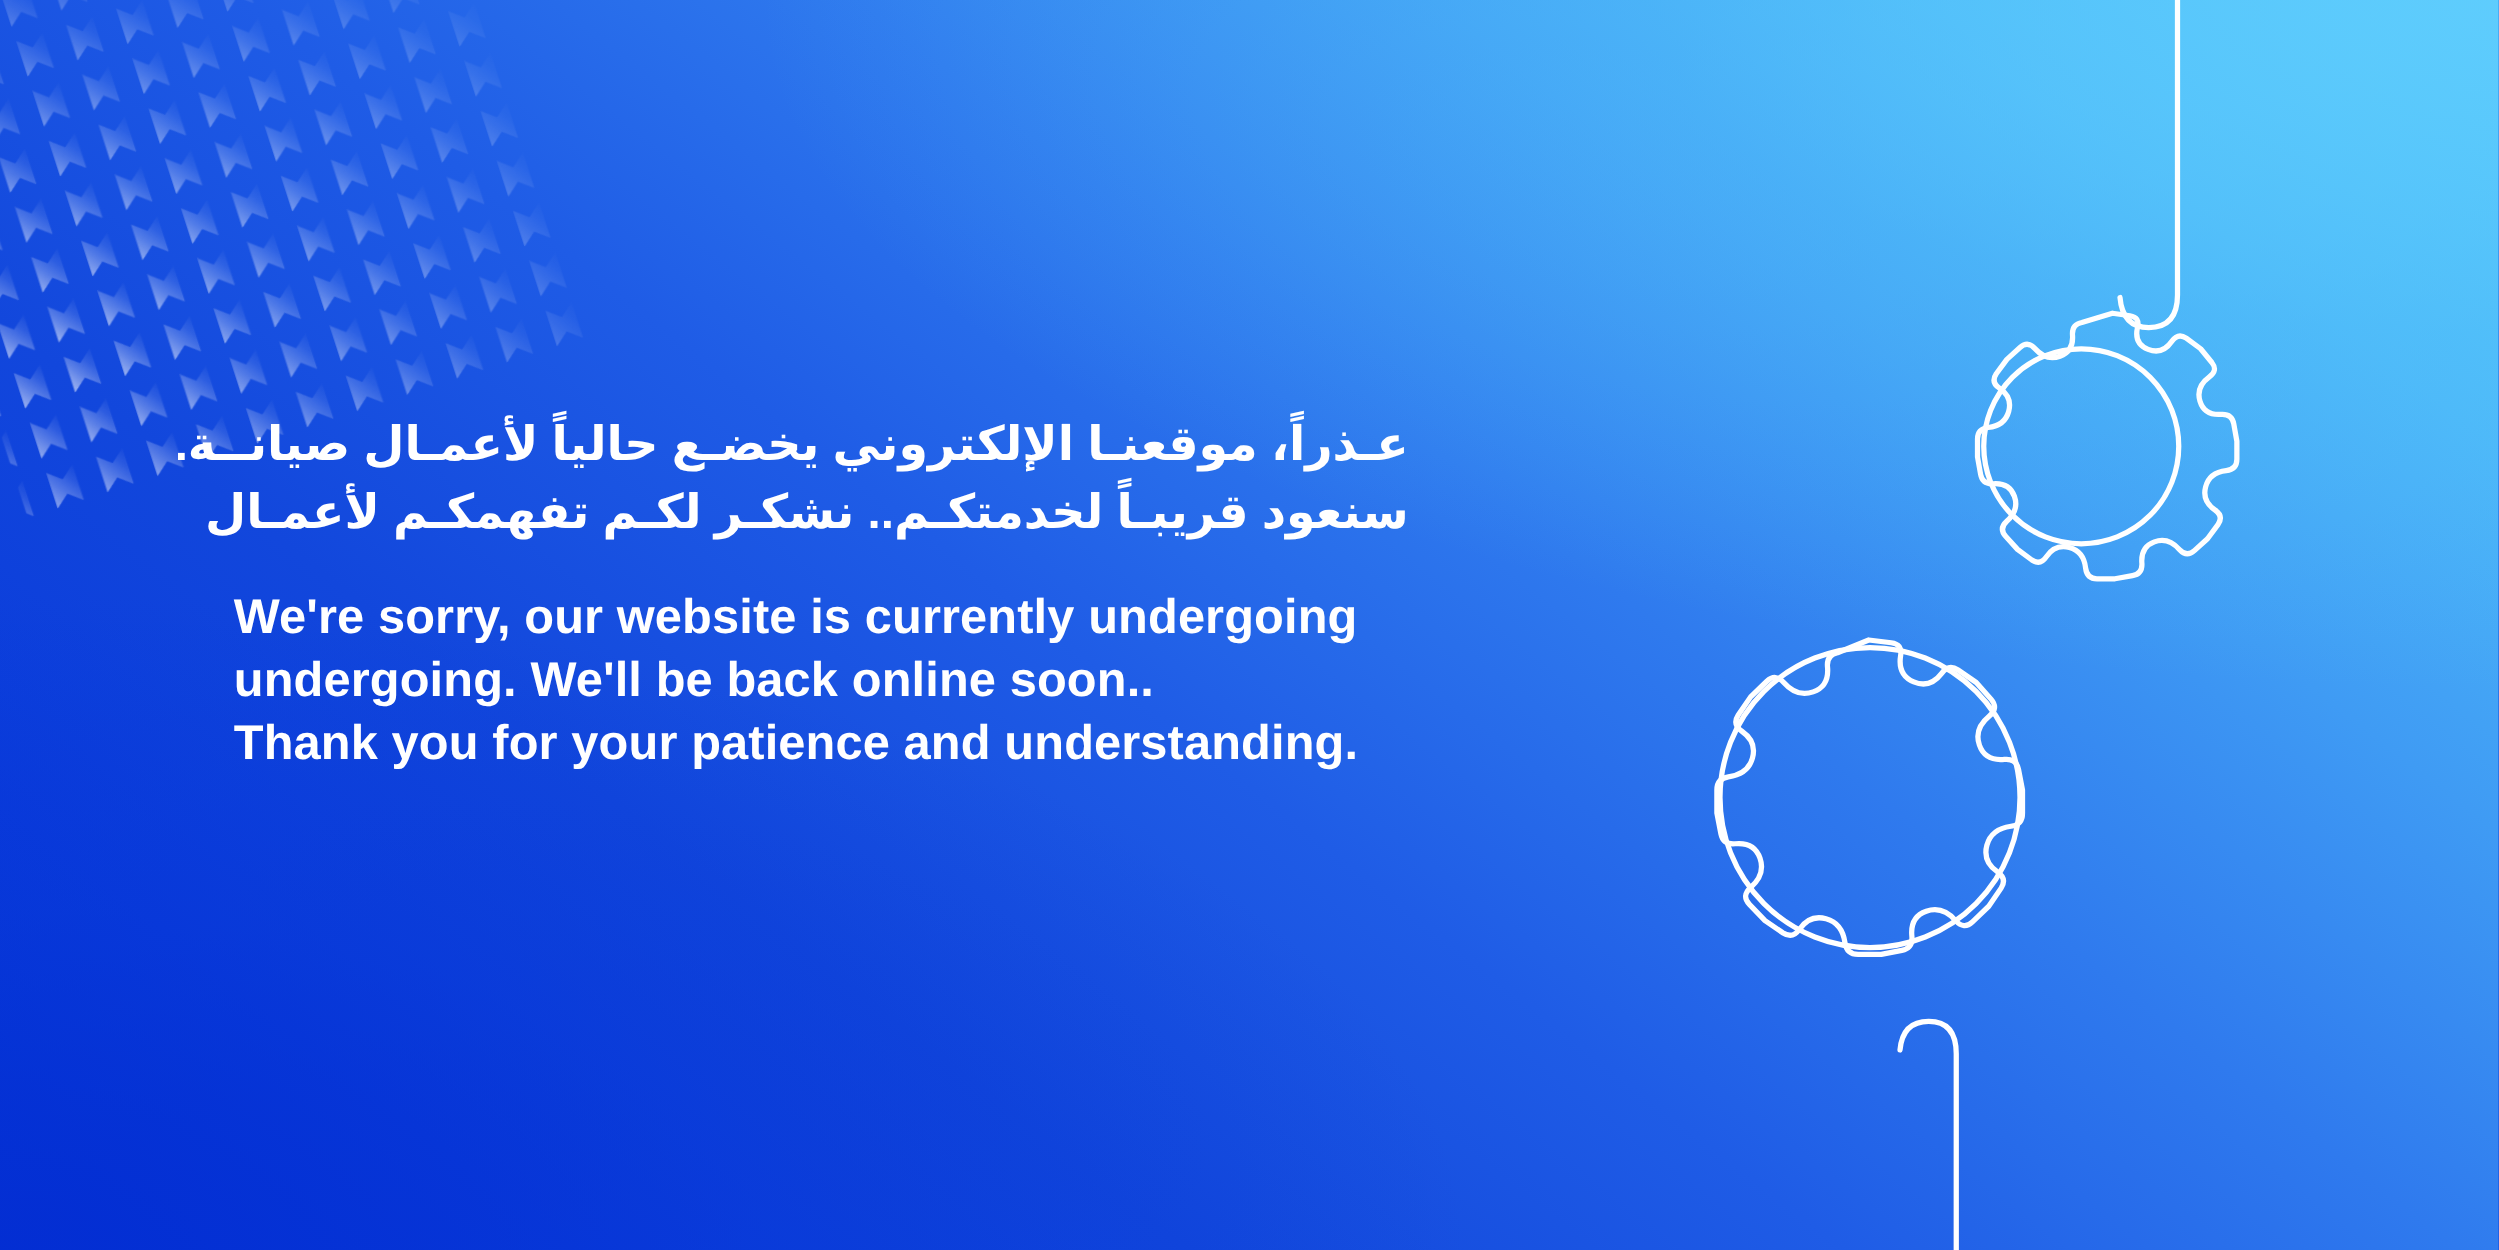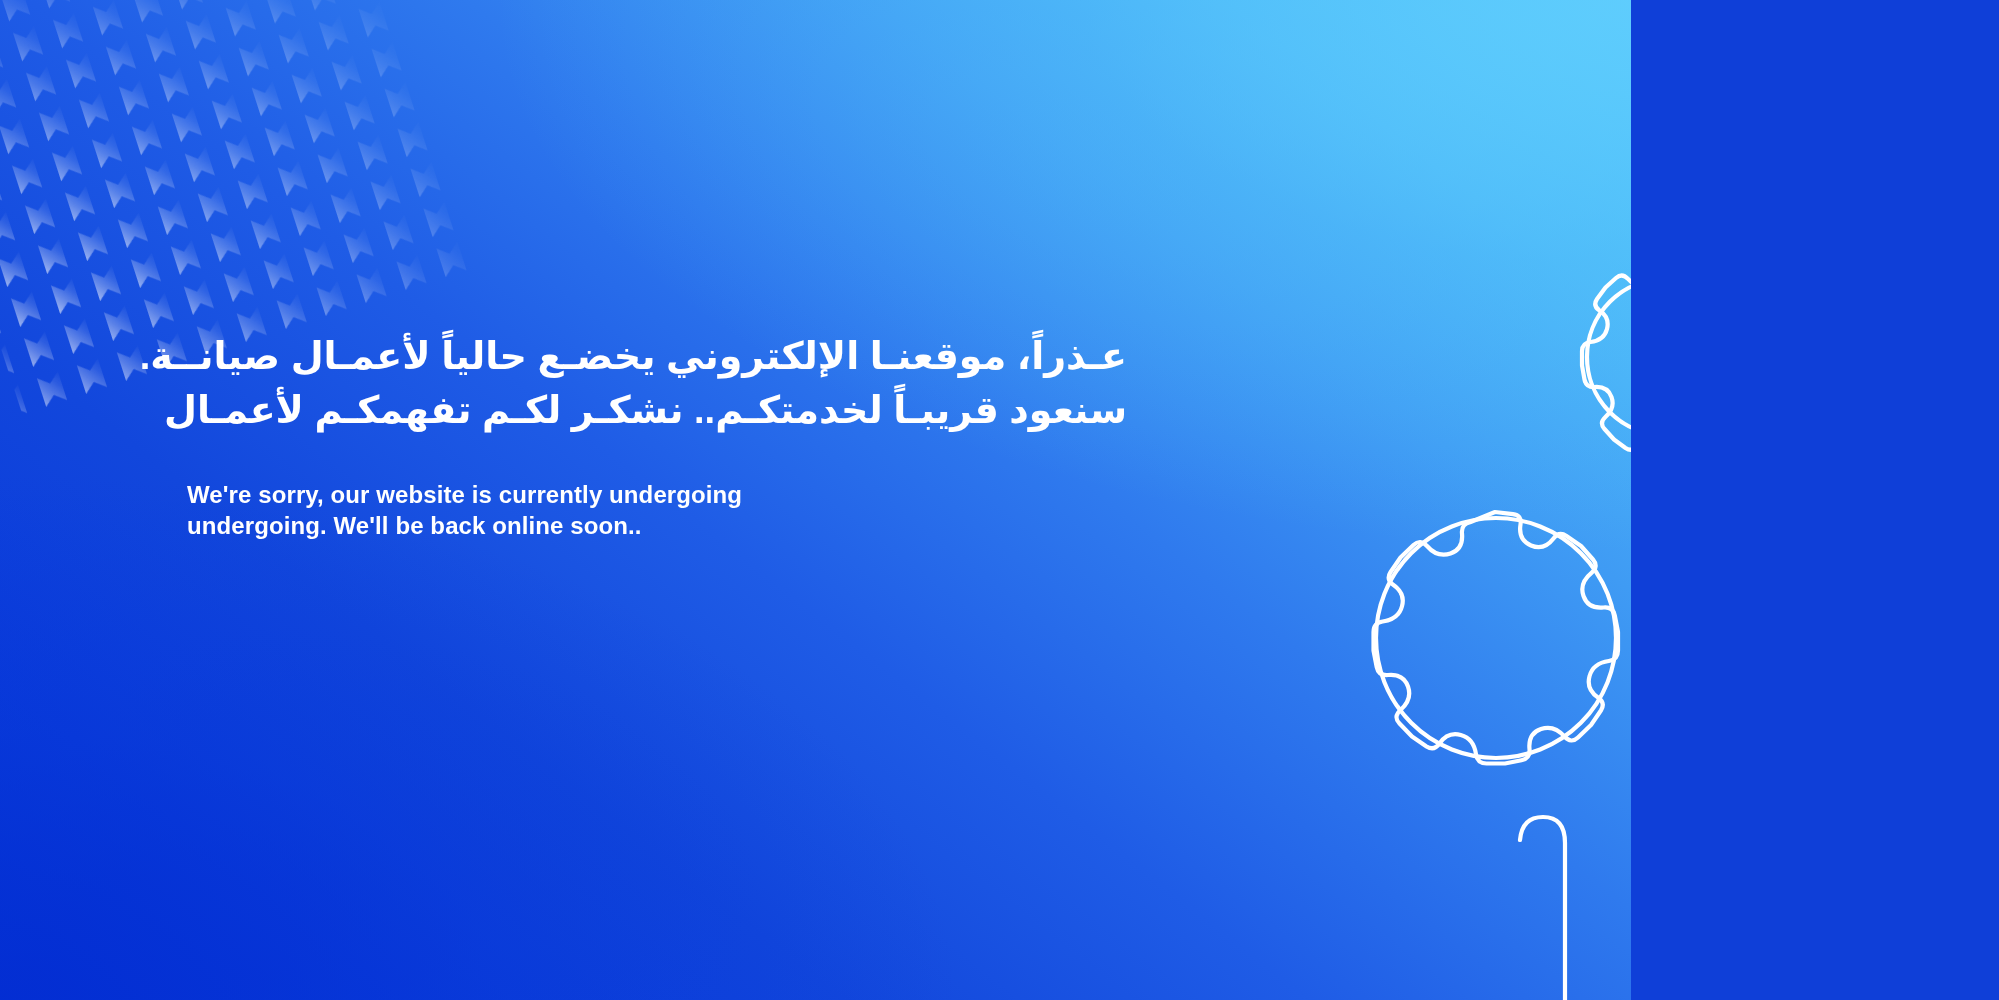--- a/index.html
+++ b/index.html
@@ -3,21 +3,21 @@
 <meta charset="utf-8">
 <style>
   html, body {
     margin: 0; padding: 0;
     width: 1999px; height: 1000px;
     overflow: hidden;
     background: #0f3fd8;
   }
   #stage {
     position: relative;
-    width: 1631px; height: 1000px;
+    width: 1999px; height: 1000px;
     overflow: hidden;
     font-family: "Liberation Sans", "DejaVu Sans", sans-serif;
   }
   .layer { position: absolute; inset: 0; }
 
   
   #bg-gradient {
     background:
       linear-gradient(38deg,
         #0433d6 0%,
@@ -65,24 +65,24 @@
     color: #ffffff;
     font-weight: 700;
     font-size: 38px;
     line-height: 1.42;
     letter-spacing: 0px;
     width: 940px;
     margin-bottom: 0;
   }
   .ar-line { white-space: nowrap; }
   .en-block {
-    margin-top: 41px;
+    margin-top: 31px;
     color: #ffffff;
     font-weight: 700;
-    font-size: 24px;
+    font-size: 39px;
     line-height: 1.30;
     letter-spacing: 0.1px;
   }
   .en-line { white-space: nowrap; }
 </style>
 </head>
 <body>
 
 <div id="stage">
 
@@ -189,17 +189,18 @@
   <div id="content">
 
     <div class="ar-block" dir="rtl" lang="ar">
       <div class="ar-line">عـذراً، موقعنـا الإلكتروني يخضـع حالياً لأعمـال صيانــة.</div>
       <div class="ar-line">سنعود قريبـاً لخدمتكـم.. نشكـر لكـم تفهمكـم لأعمـال</div>
     </div>
 
     <div class="en-block" dir="ltr" lang="en">
       <div class="en-line">We're sorry, our website is currently undergoing</div>
       <div class="en-line">undergoing. We'll be back online soon..</div>
+      <div class="en-line">Thank you for your patience and understanding.</div>
     </div>
 
   </div>
 
 </div>
 
 </body></html>

